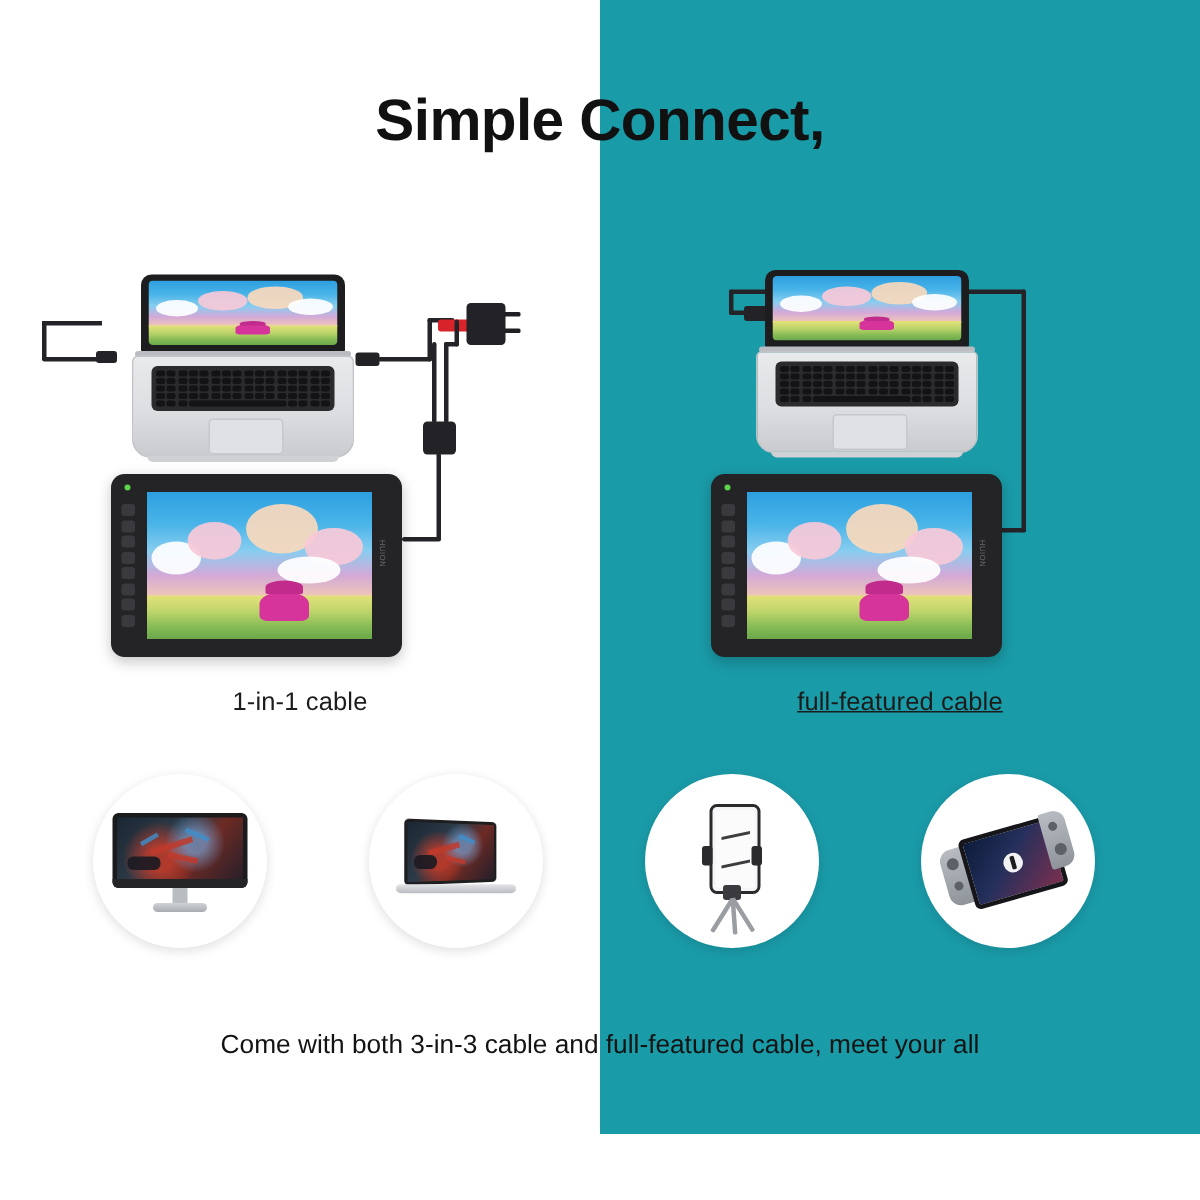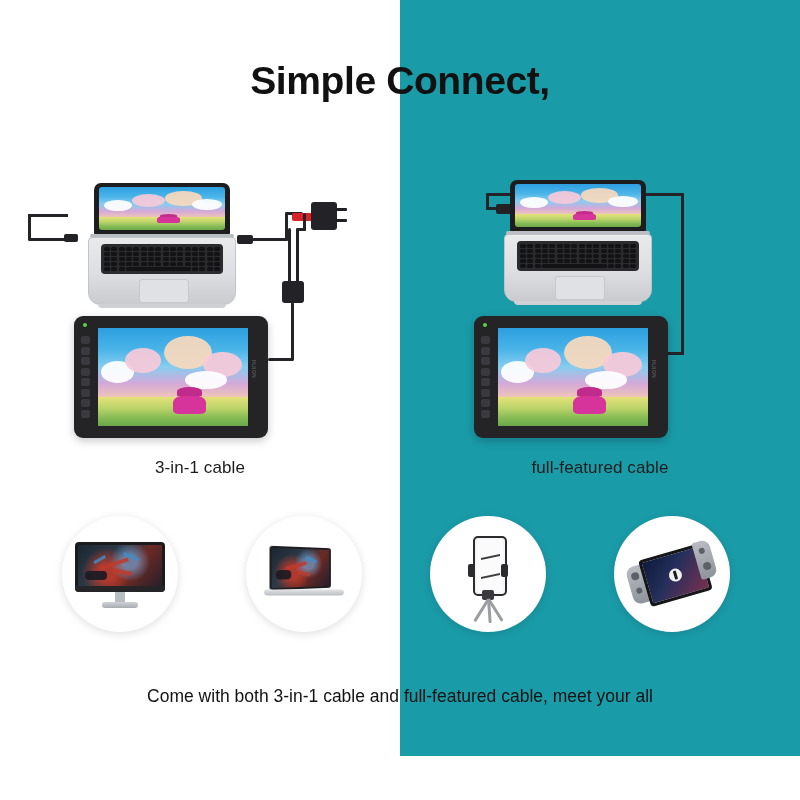--- a/index.html
+++ b/index.html
@@ -21,21 +21,21 @@
     color:#111111;z-index:6;
   }
   .title .ln{display:block;}
 
   
   .caption{
     position:absolute;top:458px;font-size:17px;color:#1c1c1c;
     text-align:center;z-index:6;letter-spacing:.1px;
   }
   .cap-left{left:60px;width:280px;}
-  .cap-right{left:460px;width:280px;}
+  .cap-right{left:460px;width:280px;text-decoration:underline;}
 
   
   .footer-text{
     position:absolute;left:60px;top:684px;width:680px;text-align:center;
     font-size:17.5px;line-height:1.45;color:#131313;z-index:6;
   }
   .footer-text span{display:block;}
 
   
   .scene{position:absolute;z-index:4;}
@@ -425,21 +425,21 @@
           <div class="cl p" style="left:70%;top:24%;width:26%;height:26%;"></div>
           <div class="cl" style="left:58%;top:44%;width:28%;height:18%;"></div>
           <div class="grass"></div>
           <div class="car" style="left:50%;bottom:12%;width:22%;height:20%;"></div>
         </div>
       </div>
       <div class="tab-brand" style="left:183px;top:44px;">HUION</div>
     </div>
   </div>
 
-  <div class="caption cap-left">3-in-1 cable</div>
+  <div class="caption cap-left">1-in-1 cable</div>
   <div class="caption cap-right">full-featured cable</div>
 
   <div class="thumb" style="left:62px;top:516px;">
     <div class="thumb-inner">
       <div class="mon-body" style="left:13px;top:26px;width:90px;height:50px;">
         <div class="gameart" style="inset:3px;">
           <b style="left:26%;top:38%;width:34%;height:10%;transform:rotate(-18deg);"></b>
           <b style="left:40%;top:56%;width:24%;height:8%;transform:rotate(12deg);"></b>
           <i style="left:54%;top:22%;width:20%;height:7%;transform:rotate(24deg);"></i>
           <i style="left:18%;top:30%;width:16%;height:6%;transform:rotate(-30deg);"></i>
@@ -494,16 +494,16 @@
         </div>
         <div class="sw-joy r" style="left:71px;top:0;width:17px;height:38px;">
           <div class="sw-stick" style="left:5px;top:22px;width:8px;height:8px;"></div>
           <div class="sw-stick" style="left:5px;top:7px;width:6px;height:6px;"></div>
         </div>
       </div>
     </div>
   </div>
 
   <div class="footer-text">
-    <span>Come with both 3-in-1 cable and full-featured cable, meet your all</span>
+    <span>Come with both 3-in-3 cable and full-featured cable, meet your all</span>
   </div>
 
 </div>
 
 </body></html>

